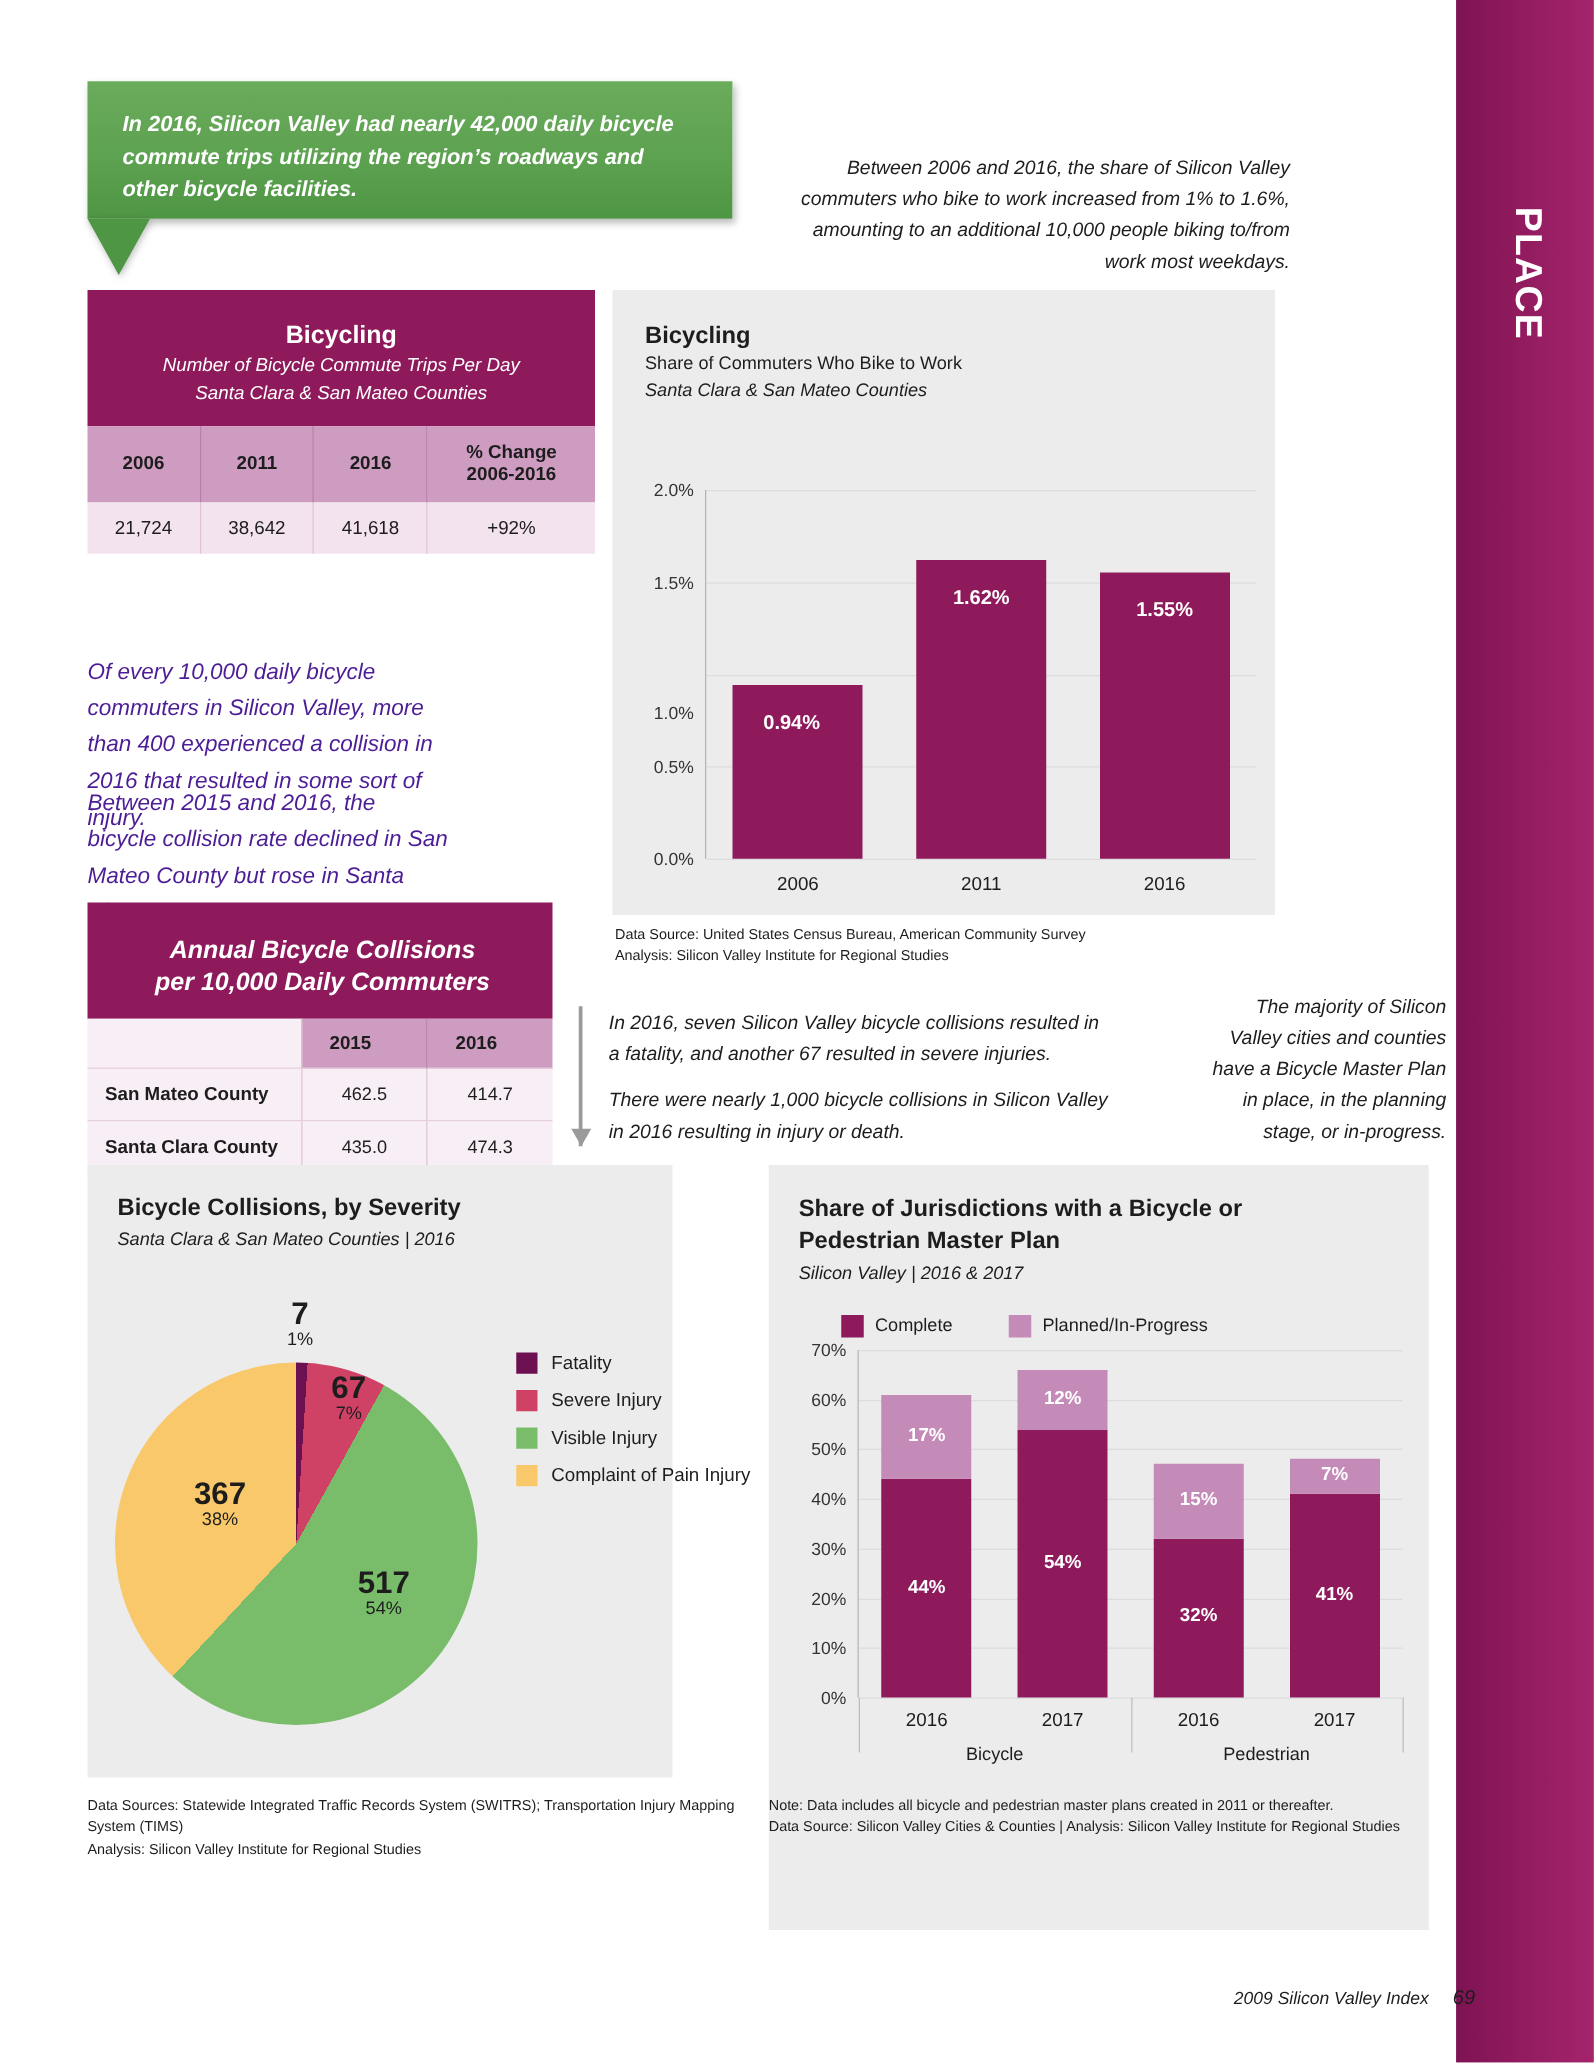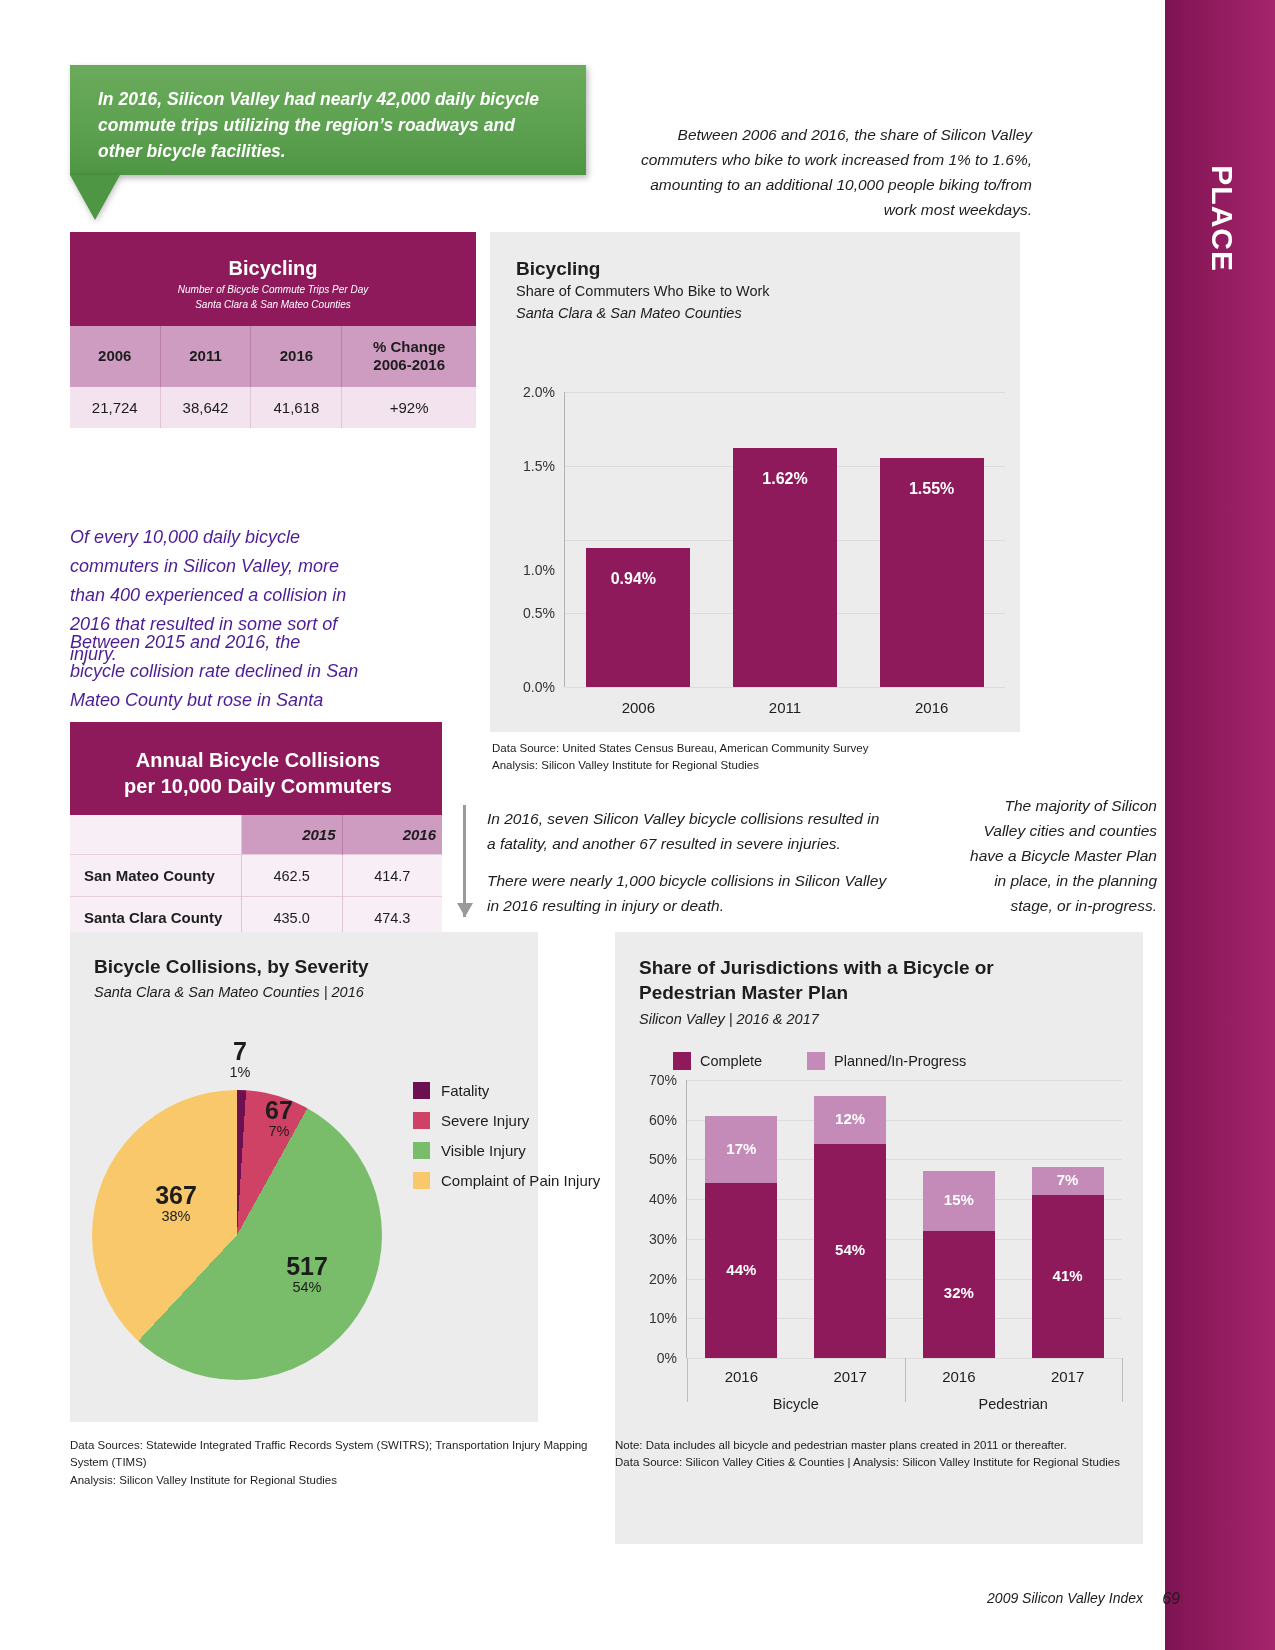--- a/index.html
+++ b/index.html
@@ -53,42 +53,42 @@
     text-align:right; font-style:italic; font-size:15.5px; line-height:1.62;
     color:#1d1d1d;
   }
 
   
   .tbl { position:absolute; border-collapse:collapse; }
   .tbl-head {
     background:#8e1a5c; color:#fff; text-align:center;
   }
   .tbl-title { font-size:20px; font-weight:bold; line-height:1.28; padding-top:12px;}
-  .tbl-sub { font-size:10px; font-style:italic; line-height:1.5; }
+  .tbl-sub { font-size:15px; font-style:italic; line-height:1.5; }
   .t1 { left:70px; top:232px; width:406px; }
   .t1 .head { padding:12px 10px 14px 10px; }
   .t1 table { width:100%; border-collapse:collapse; }
   .t1 th {
     background:#ce9cc0; color:#1d1d1d; font-size:15px; font-weight:bold;
     padding:12px 4px; text-align:center; border-right:1px solid #b97faa;
     line-height:1.25;
   }
   .t1 th:last-child { border-right:none; }
   .t1 td {
     background:#f3e3ee; color:#1d1d1d; font-size:15px;
     padding:12px 4px; text-align:center; border-right:1px solid #e0c4d6;
   }
   .t1 td:last-child { border-right:none; }
 
   .t2 { left:70px; top:722px; width:372px; }
-  .t2 .head { padding:14px 10px 16px 14px; }
+  .t2 .head { padding:14px 10px 16px 14px;font-style:italic; }
   .t2 table { width:100%; border-collapse:collapse; }
   .t2 th {
     background:#ce9cc0; color:#1d1d1d; font-size:15px; font-weight:bold;
-    padding:11px 6px; text-align:right; border-right:1px solid #b97faa;font-style:italic;
+    padding:11px 22px; text-align:left; border-right:1px solid #b97faa;
   }
   .t2 th.blank { background:#f8eef5; border-right:1px solid #e0c4d6; }
   .t2 th:last-child { border-right:none; }
   .t2 td {
     background:#f8eef5; color:#1d1d1d; font-size:14.5px;
     padding:12px 6px; text-align:center; border-right:1px solid #e0c4d6;
     border-top:1px solid #e6cddd;
   }
   .t2 td.rowlabel { text-align:left; font-weight:bold; padding-left:14px; font-size:15px; }
   .t2 td:last-child { border-right:none; }

